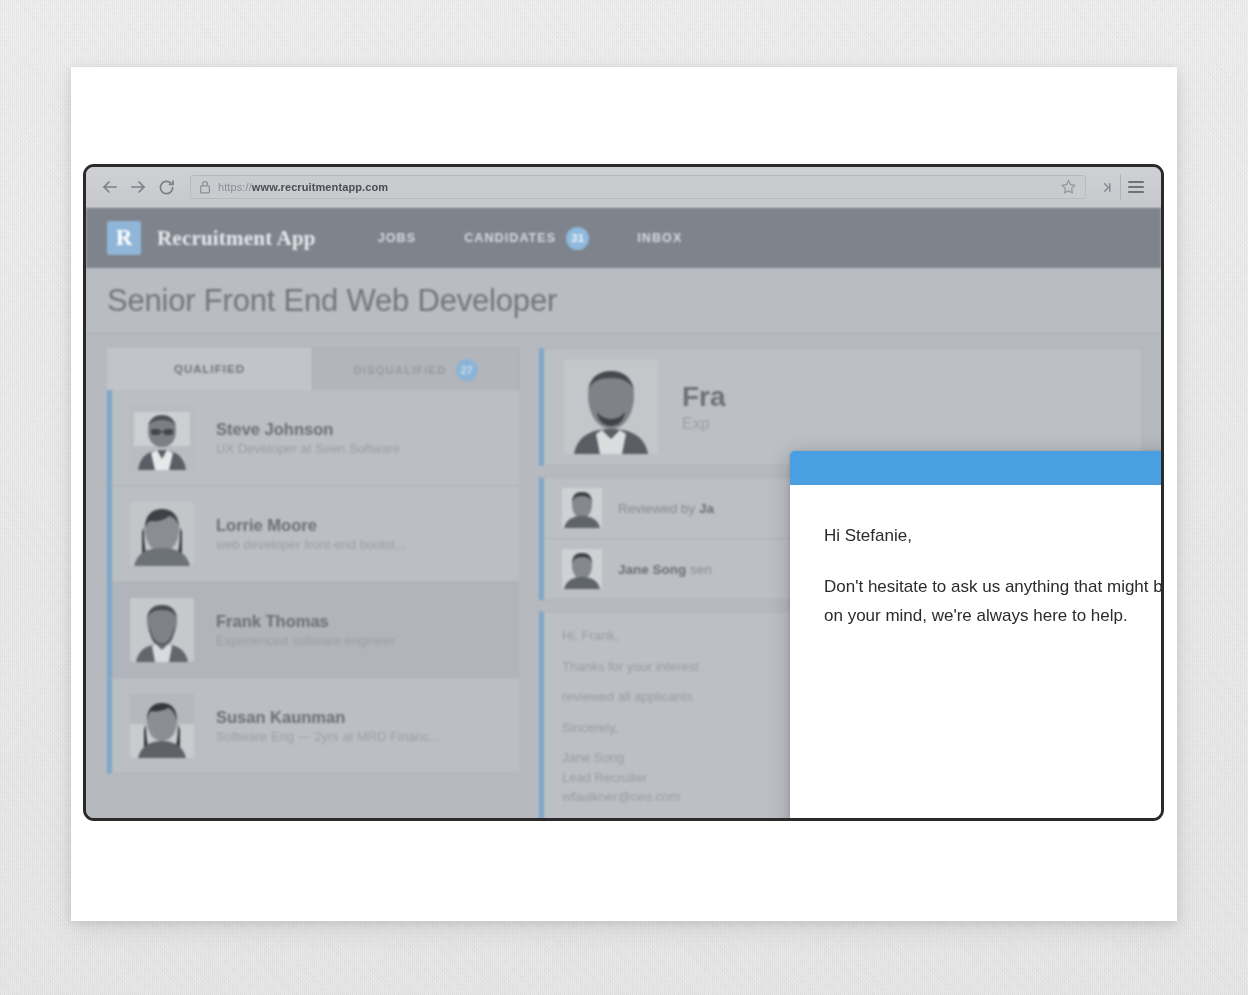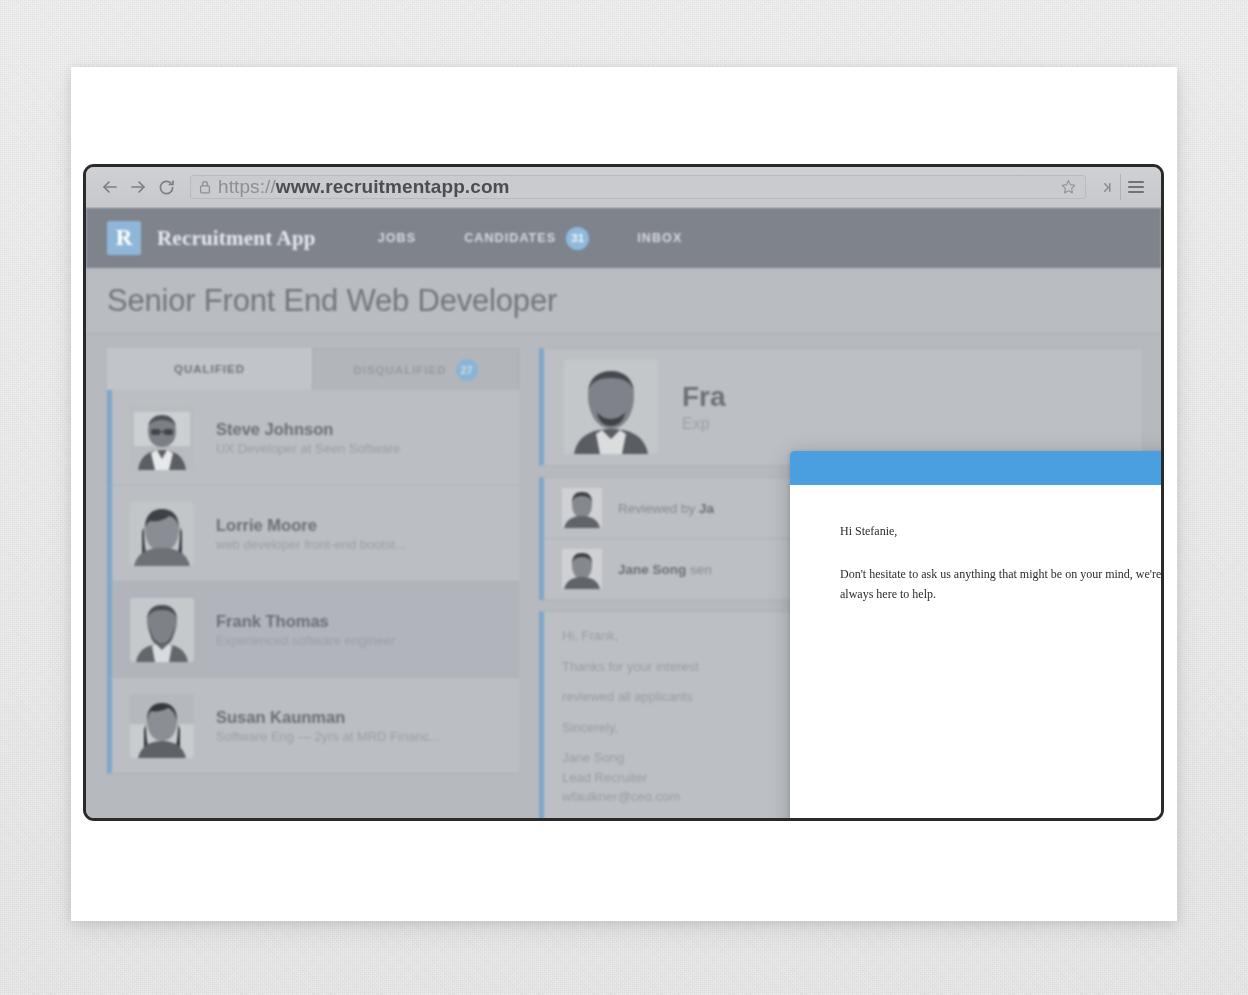--- a/index.html
+++ b/index.html
@@ -87,21 +87,21 @@
   .lock-icon {
     width: 12px;
     height: 14px;
     margin-right: 7px;
     flex: 0 0 auto;
     color: #8d9096;
   }
   .lock-icon svg { display: block; }
 
   .url-text {
-    font-size: 19px;
+    font-size: 11px;
     color: #6e7176;
     letter-spacing: 0.1px;
     white-space: nowrap;
     overflow: hidden;
   }
   .url-text .url-scheme { color: #8c8f95; }
   .url-text .url-host { color: #4a4d52; font-weight: bold; }
 
   .star-icon {
     position: absolute;
@@ -451,25 +451,24 @@
     box-sizing: border-box;
   }
 
   .modal-body {
     flex: 1 1 auto;
     padding: 36px 34px 20px 34px;
     box-sizing: border-box;
     overflow: hidden;
   }
   .modal-body p {
-    margin: 0 0 22px 16px;
-    font-size: 12px;
+    margin: 0 0 22px 0;
+    font-size: 17px;
     line-height: 1.72;
     color: #2b2b2b;
-    font-family: Liberation Serif, serif;
   }
 </style>
 </head>
 <body>
 
 <div class="paper-card"></div>
 
 <div class="browser-window">
 
   <div class="browser-toolbar">

